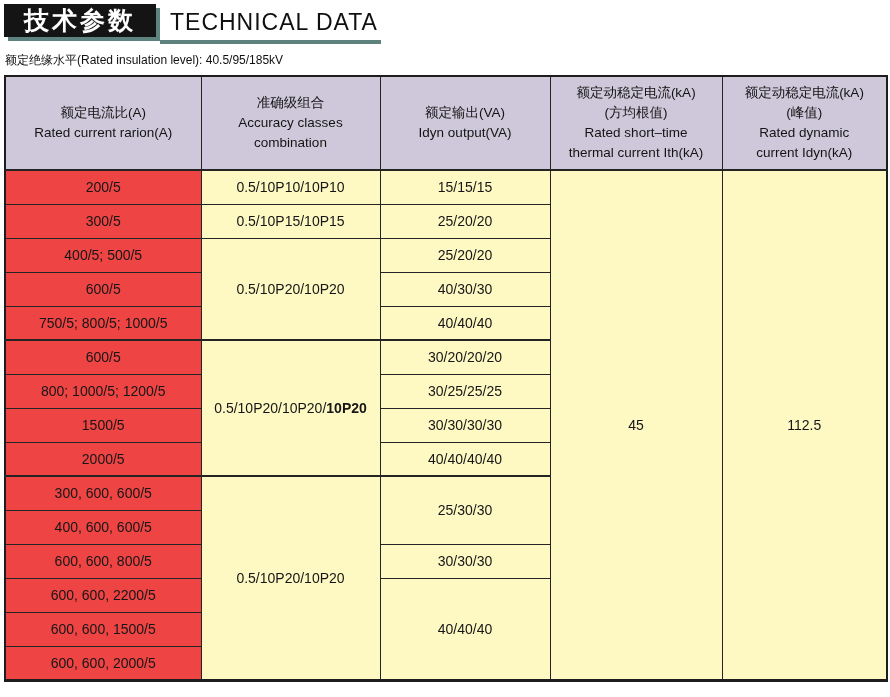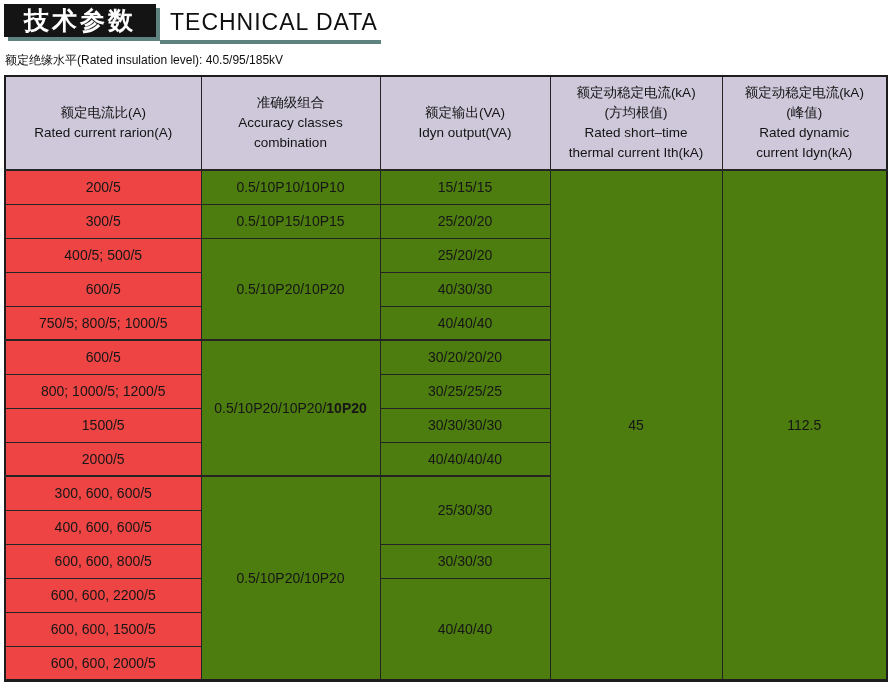--- a/index.html
+++ b/index.html
@@ -61,21 +61,21 @@
     background: #cec8da;
     font-weight: normal;
     font-size: 13.5px;
     line-height: 1.5;
     color: #141414;
     border-bottom-width: 2px;
   }
   table.tech tbody tr { height: 34px; }
   table.tech tbody td { font-size: 14px; color: #161616; }
   td.ratio { background: #ef4444; }
-  td.val { background: #4d7c0f; }
+  td.val { background: #fef9c3; }
   tr.gsep td { border-top-width: 2px; }
   .bold { font-weight: bold; }
   .hline { display: block; }
 </style>
 </head>
 <body>
 
 <div class="page">
 
   <div class="title-box">

